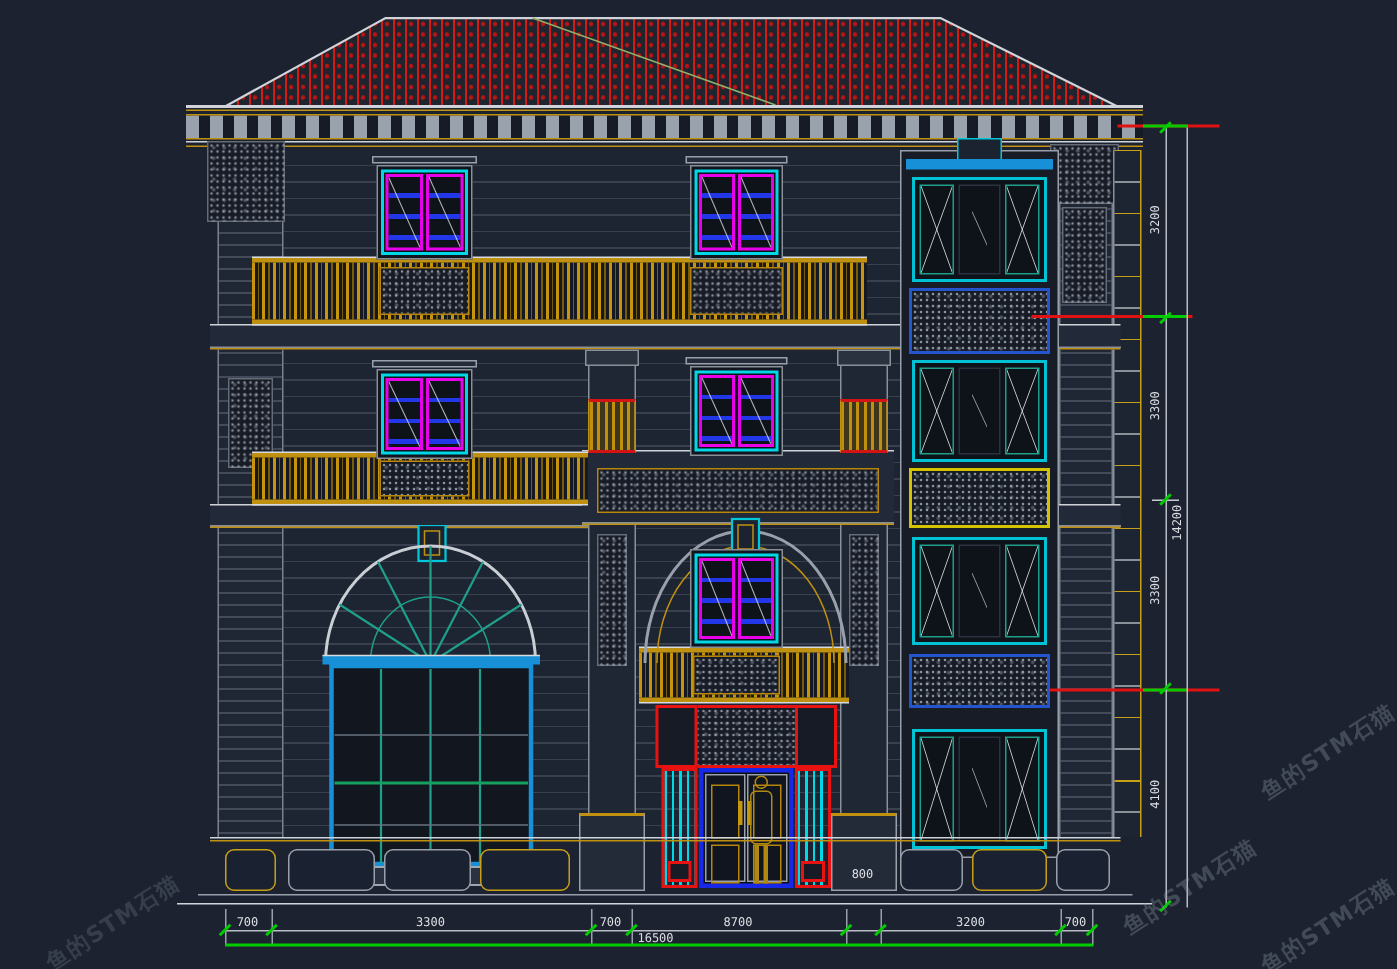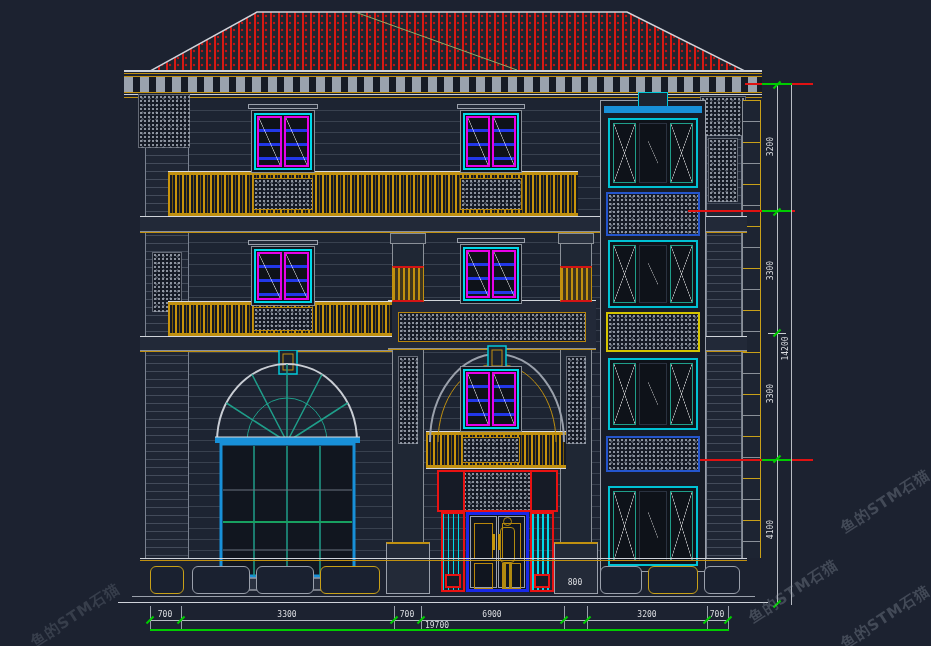--- a/index.html
+++ b/index.html
@@ -327,26 +327,26 @@
   <div class="abs tick" style="left:389px;top:619px"></div>
   <div class="abs tick" style="left:416px;top:619px"></div>
   <div class="abs tick" style="left:559px;top:619px"></div>
   <div class="abs tick" style="left:582px;top:619px"></div>
   <div class="abs tick" style="left:702px;top:619px"></div>
   <div class="abs tick" style="left:723px;top:619px"></div>
 
   <div class="abs dlabel" style="left:147px;top:610px">700</div>
   <div class="abs dlabel" style="left:269px;top:610px">3300</div>
   <div class="abs dlabel" style="left:389px;top:610px">700</div>
-  <div class="abs dlabel" style="left:474px;top:610px">6900</div>
+  <div class="abs dlabel" style="left:474px;top:610px">8700</div>
   <div class="abs dlabel" style="left:557px;top:578px">800</div>
   <div class="abs dlabel" style="left:629px;top:610px">3200</div>
   <div class="abs dlabel" style="left:699px;top:610px">700</div>
 
   <div class="abs greenline" style="left:150px;top:629px;width:579px;height:2px"></div>
-  <div class="abs dlabel" style="left:419px;top:621px">19700</div>
+  <div class="abs dlabel" style="left:419px;top:621px">16500</div>
 
   <span class="wm" style="left:834px;top:492px">鱼的STM石猫</span>
   <span class="wm" style="left:742px;top:582px">鱼的STM石猫</span>
   <span class="wm" style="left:834px;top:608px">鱼的STM石猫</span>
   <span class="wm" style="left:24px;top:606px;opacity:.7">鱼的STM石猫</span>
 
 </div>
 
 </body></html>

